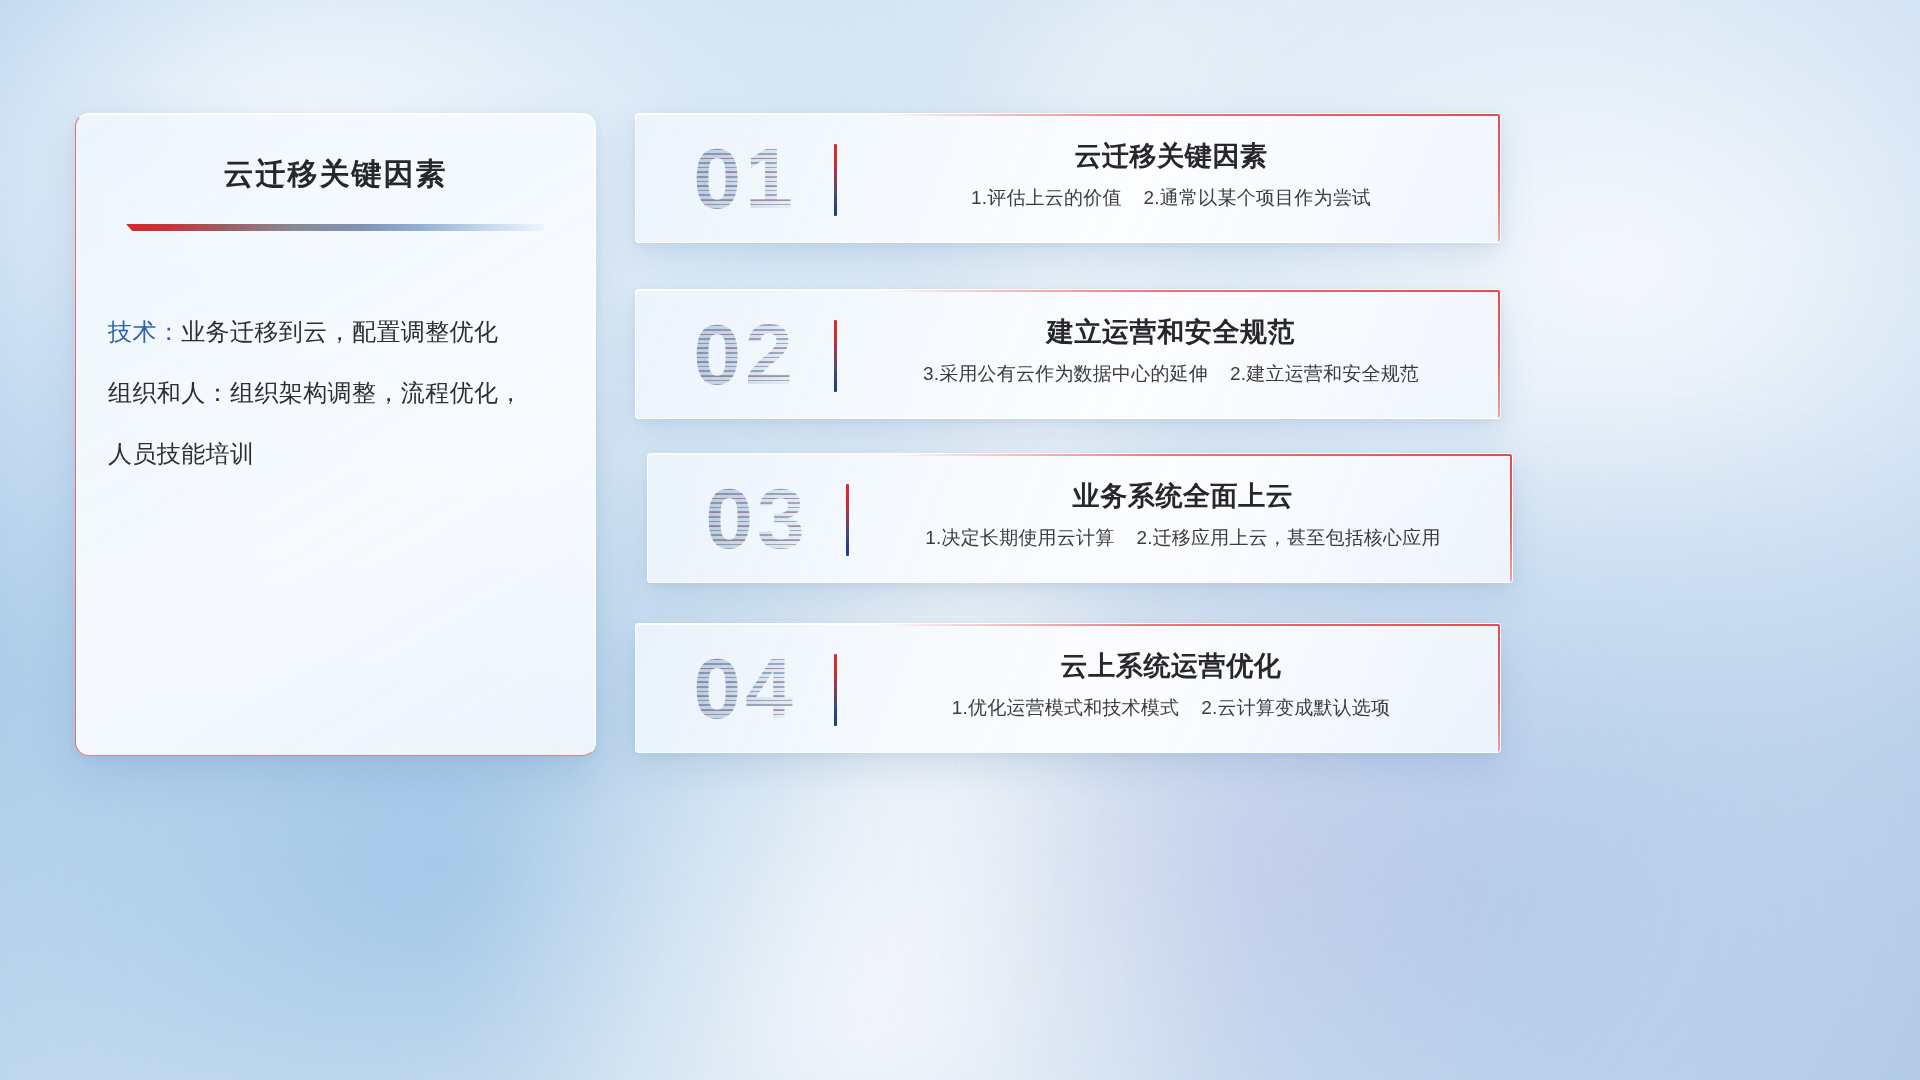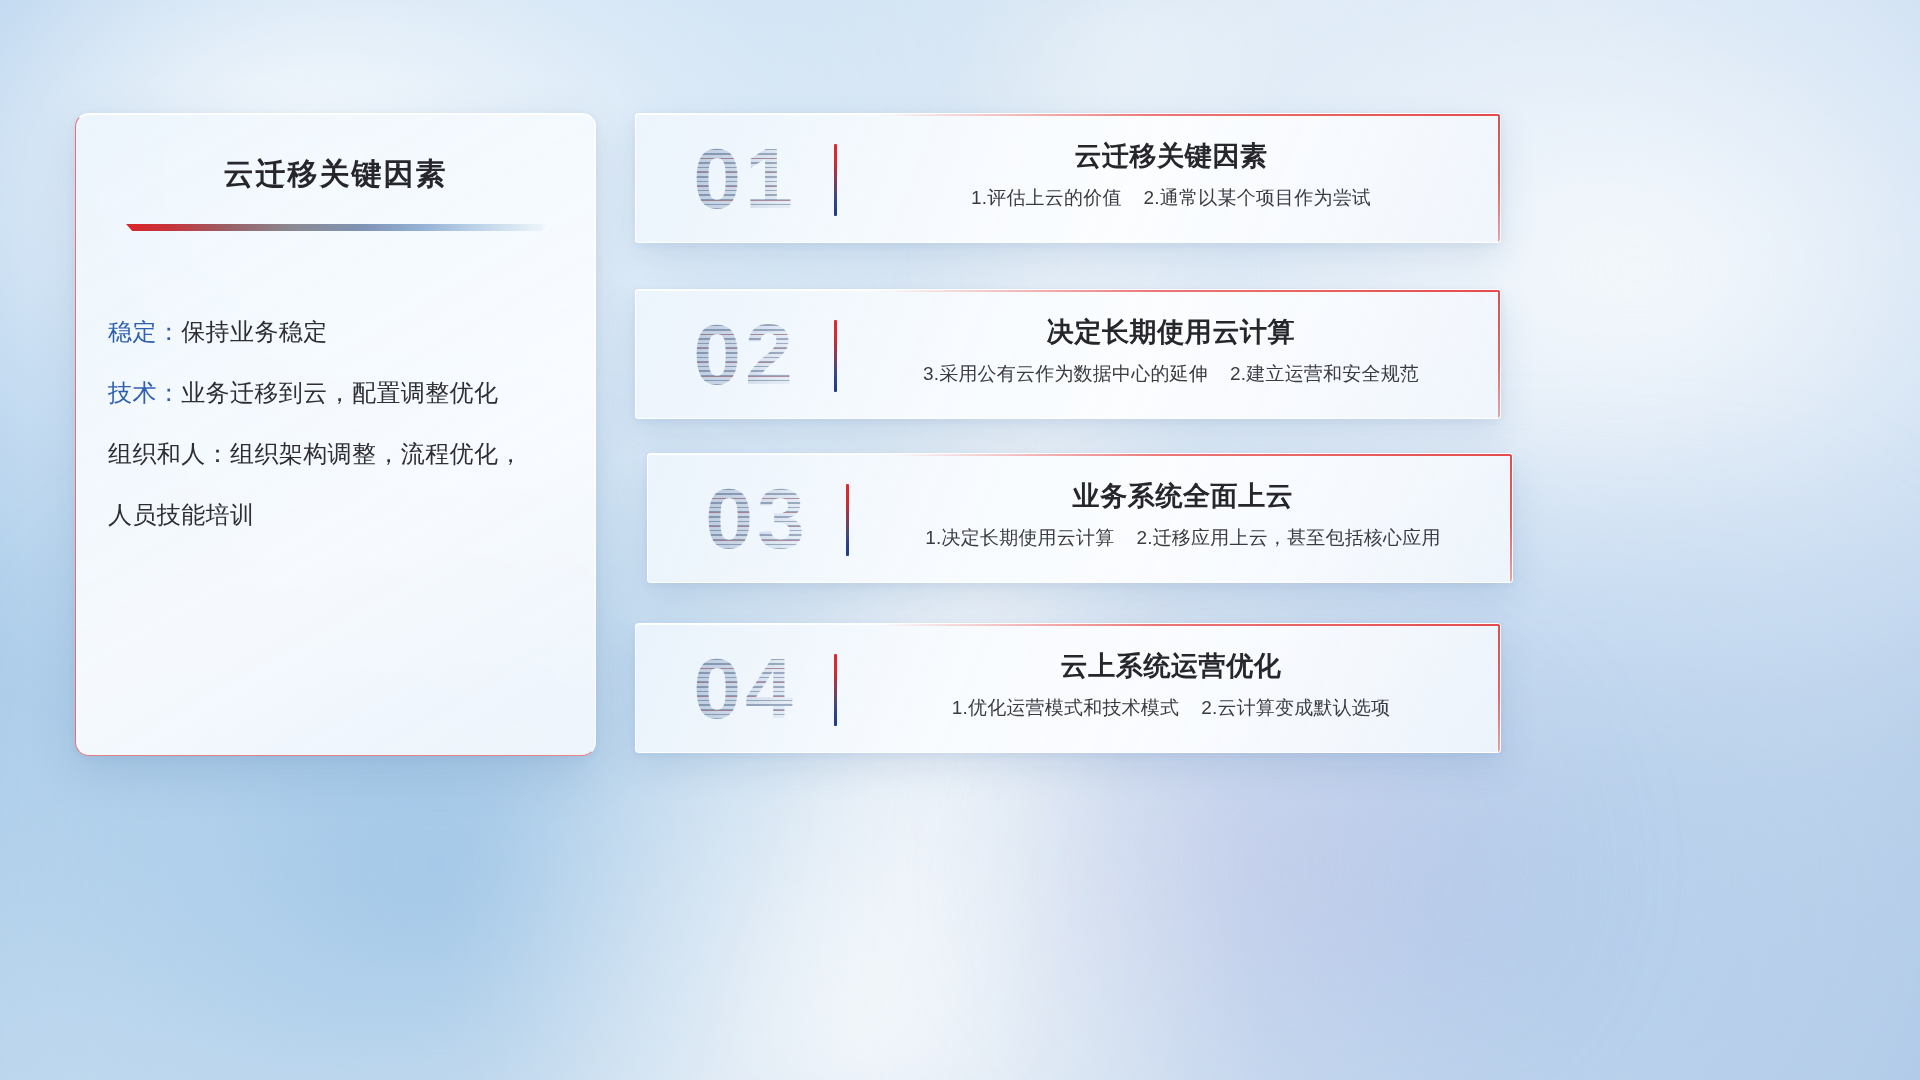--- a/index.html
+++ b/index.html
@@ -233,23 +233,20 @@
 </div>
 
 <div id="stage">
 
   <section id="left-panel">
     <h1 class="panel-title">云迁移关键因素</h1>
     <div class="panel-underline"></div>
 
     <div class="factor-list">
 
-      <div class="factor-row accent">
-        <span class="f-label">稳定：</span><span class="f-text">保持业务稳定</span>
-      </div>
 
 
 
       <div class="factor-row accent">
         <span class="f-label">技术：</span><span class="f-text">业务迁移到云，配置调整优化</span>
       </div>
 
       <div class="factor-row plain">
         <span class="f-label">组织和人：</span><span class="f-text">组织架构调整，流程优化，</span>
       </div>
@@ -273,21 +270,21 @@
           <span>1.评估上云的价值</span><span class="gap"></span><span>2.通常以某个项目作为尝试</span>
         </div>
       </div>
     </article>
 
     <article class="stage-card" id="card-2">
       <div class="stage-num">02</div>
       <div class="stage-num-echo">02</div>
       <div class="stage-bar"></div>
       <div class="stage-body">
-        <div class="stage-title">决定长期使用云计算</div>
+        <div class="stage-title">建立运营和安全规范</div>
         <div class="stage-sub">
           <span>3.采用公有云作为数据中心的延伸</span><span class="gap"></span><span>2.建立运营和安全规范</span>
         </div>
       </div>
     </article>
 
     <article class="stage-card" id="card-3">
       <div class="stage-num">03</div>
       <div class="stage-num-echo">03</div>
       <div class="stage-bar"></div>

